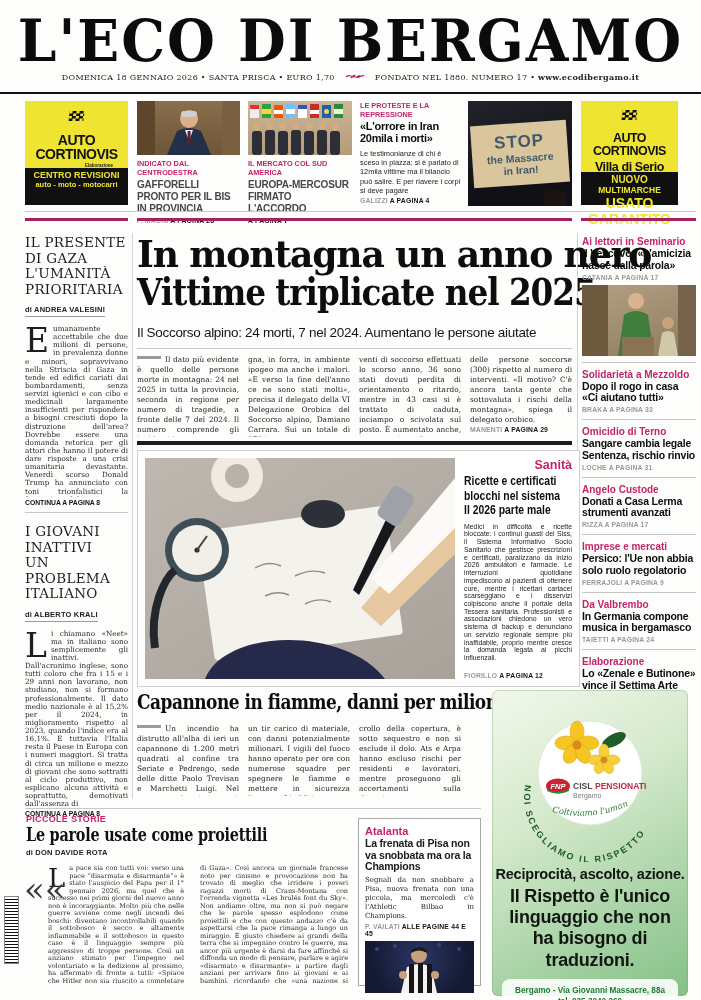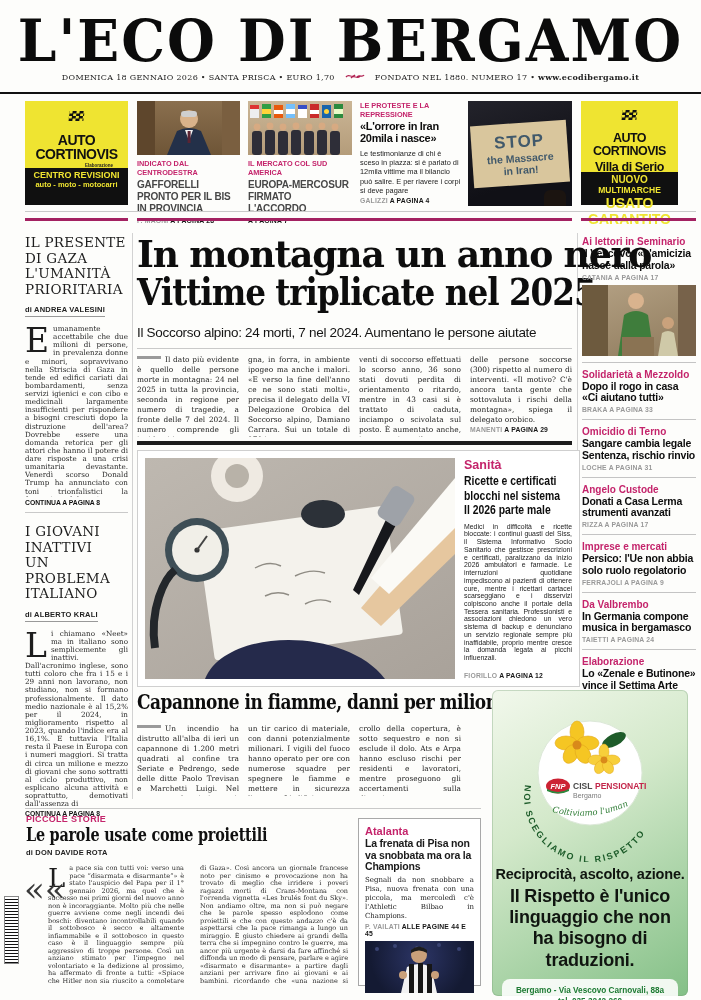--- a/index.html
+++ b/index.html
@@ -175,21 +175,21 @@
     <div class="kicker k" style="margin-top:4px;">IL MERCATO COL SUD AMERICA</div>
     <div class="t">EUROPA-MERCOSUR FIRMATO L'ACCORDO</div>
     <div class="pageref" style="margin-top:3px;">
       <span class="pg">A PAGINA 7</span>
     </div>
   </div>
 
   <div class="abs" style="left:360px;top:101px;width:212px;display:flex;gap:7px;">
     <div style="width:101px;">
       <div class="kicker" style="font-size:7.3px;">LE PROTESTE E LA REPRESSIONE</div>
-      <div style="font-size:11px;font-weight:bold;line-height:1.08;letter-spacing:-.3px;color:#0d0d0d;margin-top:2px;">«L'orrore in Iran 20mila i nasce»</div>
+      <div style="font-size:11px;font-weight:bold;line-height:1.08;letter-spacing:-.3px;color:#0d0d0d;margin-top:2px;">«L'orrore in Iran 20mila i morti»</div>
       <div style="font-size:7.4px;line-height:1.25;margin-top:4px;color:#222;">Le testimonianze di chi è sceso in piazza: si è parlato di 12mila vittime ma il bilancio può salire. E per riavere i corpi si deve pagare</div>
       <div class="pageref" style="margin-top:2px;">
         <span>GALIZZI</span>
         <span class="pg">A PAGINA 4</span>
       </div>
     </div>
     <div class="photo" style="width:104px;height:105px;background:linear-gradient(160deg,#23232b,#101016 70%);">
       <div style="position:absolute;left:4px;top:22px;width:96px;height:62px;background:#d9c69d;transform:rotate(-4deg);
                   display:flex;flex-direction:column;justify-content:center;text-align:center;color:#41596b;font-weight:bold;">
         <span style="font-size:17px;letter-spacing:1px;">STOP</span>
@@ -293,21 +293,21 @@
         <path d="M10 190 C4 150,20 120,30 112" stroke="#23272b" stroke-width="8" fill="none"></path>
         <ellipse cx="178" cy="56" rx="22" ry="14" fill="#2c3138"></ellipse>
         <path d="M310 40 L216 150 L236 168 L310 96 Z" fill="#e6c79f"></path>
         <path d="M310 20 L226 120 L244 136 L310 70 Z" fill="#fbfaf6"></path>
         <path d="M252 38 L208 132 l6 5 L262 46 Z" fill="#17181c"></path>
         <rect x="238" y="30" width="26" height="36" rx="6" fill="#9ea2a8" transform="rotate(32 251 48)"></rect>
         <path d="M60 221 C80 170,200 168,240 221 Z" fill="#252a4b"></path>
       </svg>
     </div>
     <div style="position:absolute;left:326px;top:7px;width:108px;height:221px;display:flex;flex-direction:column;">
-      <div class="kicker" style="font-size:12.5px;">Sanità</div>
+      <div class="kicker" style="font-size:12.5px;text-align:right;">Sanità</div>
       <div class="santitle" style="margin-top:2px;">
         <div><span class="cond" style="transform:scaleX(.8);">Ricette e certificati</span></div>
         <div><span class="cond" style="transform:scaleX(.8);">blocchi nel sistema</span></div>
         <div><span class="cond" style="transform:scaleX(.8);">Il 2026 parte male</span></div>
       </div>
       <div class="sanbody" style="margin-top:5px;flex:1;overflow:hidden;">Medici in difficoltà e ricette bloccate: i continui guasti del Siss, il Sistema Informativo Socio Sanitario che gestisce prescrizioni e certificati, paralizzano da inizio 2026 ambulatori e farmacie. Le interruzioni quotidiane impediscono ai pazienti di ottenere cure, mentre i ricettari cartacei scarseggiano e i disservizi colpiscono anche il portale della Tessera sanitaria. Professionisti e associazioni chiedono un vero sistema di backup e denunciano un servizio regionale sempre più inaffidabile, proprio mentre cresce la domanda legata ai picchi influenzali.</div>
       <div class="pageref">
         <span>FIORILLO</span> <span class="pg">A PAGINA 12</span>
       </div>
     </div>
@@ -465,20 +465,20 @@
       <text font-family="DejaVu Serif,serif" font-size="8.5" font-style="italic" fill="#2f7d36">
         <textPath href="#mottoArc">Coltiviamo l'umanità</textPath>
       </text>
       <text font-family="Liberation Sans,sans-serif" font-size="9" font-weight="bold" fill="#1d5c2a" letter-spacing="2">
         <textPath href="#ringArc">NOI SCEGLIAMO IL RISPETTO</textPath>
       </text>
     </svg>
     <div class="fnp-h1">Reciprocità, ascolto, azione.</div>
     <div class="fnp-h2" style="padding:0 8px;">Il Rispetto è l'unico linguaggio che non ha bisogno di traduzioni.</div>
     <div class="fnp-box">
-      <div class="fnp-addr">Bergamo - Via Vescovo Carnovali, 88a</div>
+      <div class="fnp-addr">Bergamo - Via Giovanni Massacre, 88a</div>
       <div class="fnp-addr">tel. 035.3242.260</div>
       <div class="fnp-addr">mail: fnp.bergamo.sebino@cisl.it</div>
       <div class="fnp-web">www.soprattutto.it</div>
     </div>
   </div>
 
 </div>
 
 </body></html>

